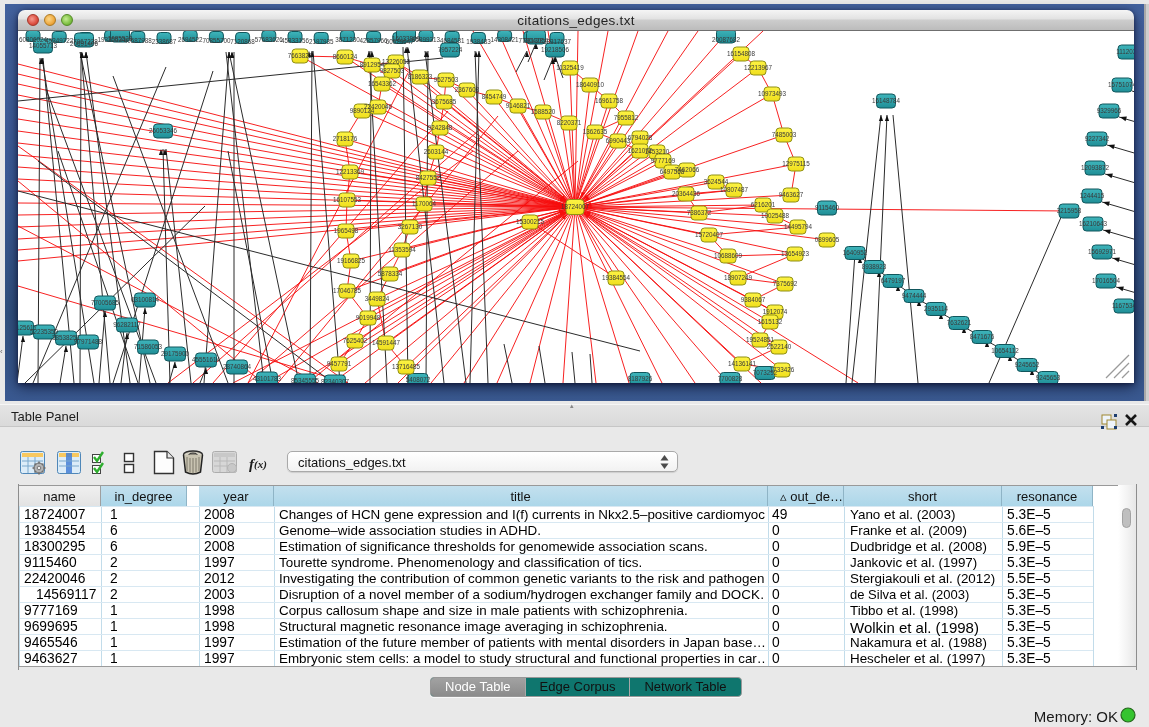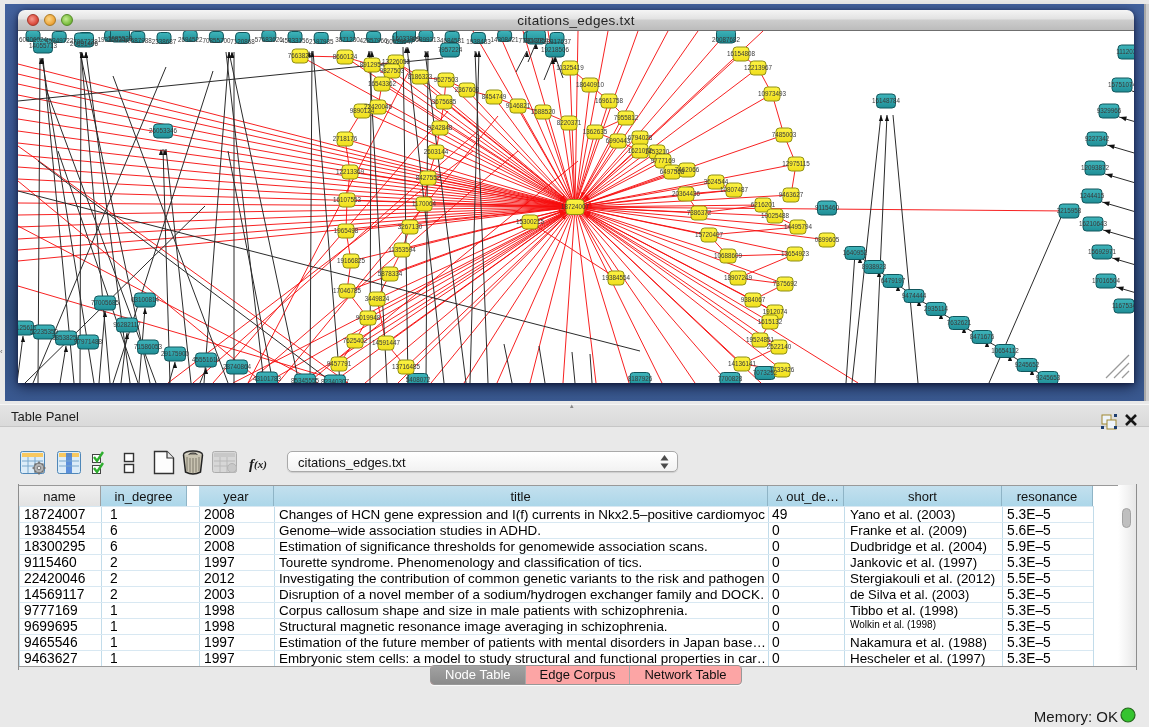--- a/index.html
+++ b/index.html
@@ -20,21 +20,21 @@
 #dropdown .txt{position:absolute;left:10px;top:3px;font-size:13px;color:#111}
 
 #theader{position:absolute;left:19px;top:84px;width:1114px;height:22px;background:#fff;border-top:1px solid #999;border-bottom:1px solid #8d8d8d}
 .hc{position:absolute;top:0;height:21px;font-size:13px;color:#111;text-align:center;line-height:21px;background:linear-gradient(180deg,#c3e0ee,#abd6e9);border-right:1px solid #8fb4c6}
 .hc.gray{background:linear-gradient(180deg,#f0f0f0,#e2e2e2);border-right:1px solid #9f9f9f}
 .tr{position:absolute;left:0;height:16px;font-size:13.8px;color:#000;white-space:nowrap}
 .tr span{position:absolute;top:1px}
 .vline{position:absolute;top:105px;height:161px;width:1px;background:#c2dcea}
 .hline{position:absolute;left:19px;width:1074px;height:1px;background:#d8e8f2}
 
-#tabs{position:absolute;left:430px;top:264px;height:20px;border:1px solid #989898;border-radius:4px;background:#fca5a5;box-shadow:0 1px 0 rgba(255,255,255,.7)}
+#tabs{position:absolute;left:430px;top:276px;height:20px;border:1px solid #989898;border-radius:4px;background:#0f766e;box-shadow:0 1px 0 rgba(255,255,255,.7)}
 .tab{float:left;height:18px;line-height:18px;font-size:13px;color:#111;padding:0 14px;border-right:1px solid #a8a8a8}
 .tab.sel{background:linear-gradient(180deg,#a2a2a2,#8b8b8b);color:#fff;border-radius:3px 0 0 3px}
 .tab.last{border-right:none}
 #memory{position:absolute;right:31px;top:307px;font-size:15px;color:#1a1a1a}
 </style></head>
 <body>
 <div id="root">
   <div id="netpanel">
     <div id="macwin">
       <div id="titlebar">
@@ -792,21 +792,21 @@
             <path d="M4.5 0 L8.5 5.5 H0.5 Z" fill="#4a4a4a"></path>
             <path d="M4.5 14 L8.5 8.5 H0.5 Z" fill="#4a4a4a"></path>
           </svg>
       </div>
     </div>
     <div id="theader">
       <div class="hc gray" style="left:0px;width:82px">name</div>
       <div class="hc" style="left:82px;width:86px">in_degree</div>
       <div class="hc" style="left:180px;width:75px">year</div>
       <div class="hc" style="left:255px;width:494px">title</div>
-      <div class="hc" style="left:749px;width:76px;text-align:center"><span style="margin-left:4px">▵ out_de…</span></div>
+      <div class="hc" style="left:749px;width:76px;text-align:right"><span style="margin-left:4px">▵ out_de…</span></div>
       <div class="hc" style="left:825px;width:158px">short</div>
       <div class="hc" style="left:983px;width:91px">resonance</div>
       <div class="hc" style="left:1074px;width:43px;border-right:none;background:#fff"></div>
     </div>
     <div class="abs" style="left:19px;top:105px;width:1117px;height:160px;background:#fff"></div>
     <div class="vline" style="left:101px"></div>
       <div class="vline" style="left:199px"></div>
       <div class="vline" style="left:274px"></div>
       <div class="vline" style="left:768px"></div>
       <div class="vline" style="left:844px"></div>
@@ -840,21 +840,21 @@
         <span style="left:772px">0</span>
         <span style="left:850px;font-size:13.4px">Franke et al. (2009)</span>
         <span style="left:1007px">5.6E–5</span>
       </div>
       <div class="tr" style="top:137px">
         <span style="left:24px">18300295</span>
         <span style="left:110px">6</span>
         <span style="left:204px">2008</span>
         <span style="left:279px;width:486px;overflow:hidden;font-size:13.4px">Estimation of significance thresholds for genomewide association scans.</span>
         <span style="left:772px">0</span>
-        <span style="left:850px;font-size:13.4px">Dudbridge et al. (2004)</span>
+        <span style="left:850px;font-size:13.4px">Dudbridge et al. (2008)</span>
         <span style="left:1007px">5.9E–5</span>
       </div>
       <div class="tr" style="top:153px">
         <span style="left:24px">9115460</span>
         <span style="left:110px">2</span>
         <span style="left:204px">1997</span>
         <span style="left:279px;width:486px;overflow:hidden;font-size:13.4px">Tourette syndrome. Phenomenology and classification of tics.</span>
         <span style="left:772px">0</span>
         <span style="left:850px;font-size:13.4px">Jankovic et al. (1997)</span>
         <span style="left:1007px">5.3E–5</span>
@@ -862,21 +862,21 @@
       <div class="tr" style="top:169px">
         <span style="left:24px">22420046</span>
         <span style="left:110px">2</span>
         <span style="left:204px">2012</span>
         <span style="left:279px;width:486px;overflow:hidden;font-size:13.4px">Investigating the contribution of common genetic variants to the risk and pathogen…</span>
         <span style="left:772px">0</span>
         <span style="left:850px;font-size:13.4px">Stergiakouli et al. (2012)</span>
         <span style="left:1007px">5.5E–5</span>
       </div>
       <div class="tr" style="top:185px">
-        <span style="left:24px">14569117</span>
+        <span style="left:36px">14569117</span>
         <span style="left:110px">2</span>
         <span style="left:204px">2003</span>
         <span style="left:279px;width:486px;overflow:hidden;font-size:13.4px">Disruption of a novel member of a sodium/hydrogen exchanger family and DOCK…</span>
         <span style="left:772px">0</span>
         <span style="left:850px;font-size:13px">de Silva et al. (2003)</span>
         <span style="left:1007px">5.3E–5</span>
       </div>
       <div class="tr" style="top:201px">
         <span style="left:24px">9777169</span>
         <span style="left:110px">1</span>
@@ -885,21 +885,21 @@
         <span style="left:772px">0</span>
         <span style="left:850px;font-size:13.4px">Tibbo et al. (1998)</span>
         <span style="left:1007px">5.3E–5</span>
       </div>
       <div class="tr" style="top:217px">
         <span style="left:24px">9699695</span>
         <span style="left:110px">1</span>
         <span style="left:204px">1998</span>
         <span style="left:279px;width:486px;overflow:hidden;font-size:13.4px">Structural magnetic resonance image averaging in schizophrenia.</span>
         <span style="left:772px">0</span>
-        <span style="left:850px;font-size:10px">Wolkin et al. (1998)</span>
+        <span style="left:850px;font-size:15px">Wolkin et al. (1998)</span>
         <span style="left:1007px">5.3E–5</span>
       </div>
       <div class="tr" style="top:233px">
         <span style="left:24px">9465546</span>
         <span style="left:110px">1</span>
         <span style="left:204px">1997</span>
         <span style="left:279px;width:486px;overflow:hidden;font-size:13.4px">Estimation of the future member of patients with mental disorders in Japan base…</span>
         <span style="left:772px">0</span>
         <span style="left:850px;font-size:13.4px">Nakamura et al. (1988)</span>
         <span style="left:1007px">5.3E–5</span>

